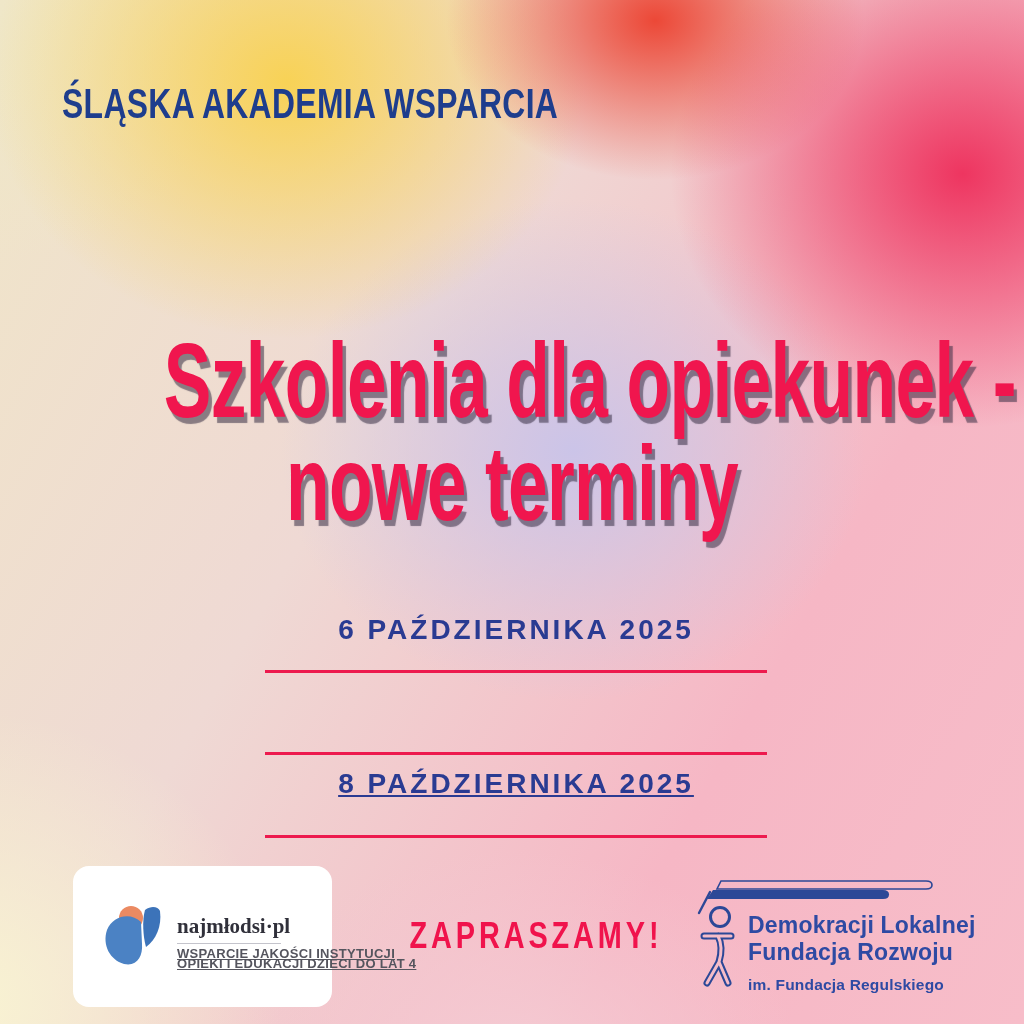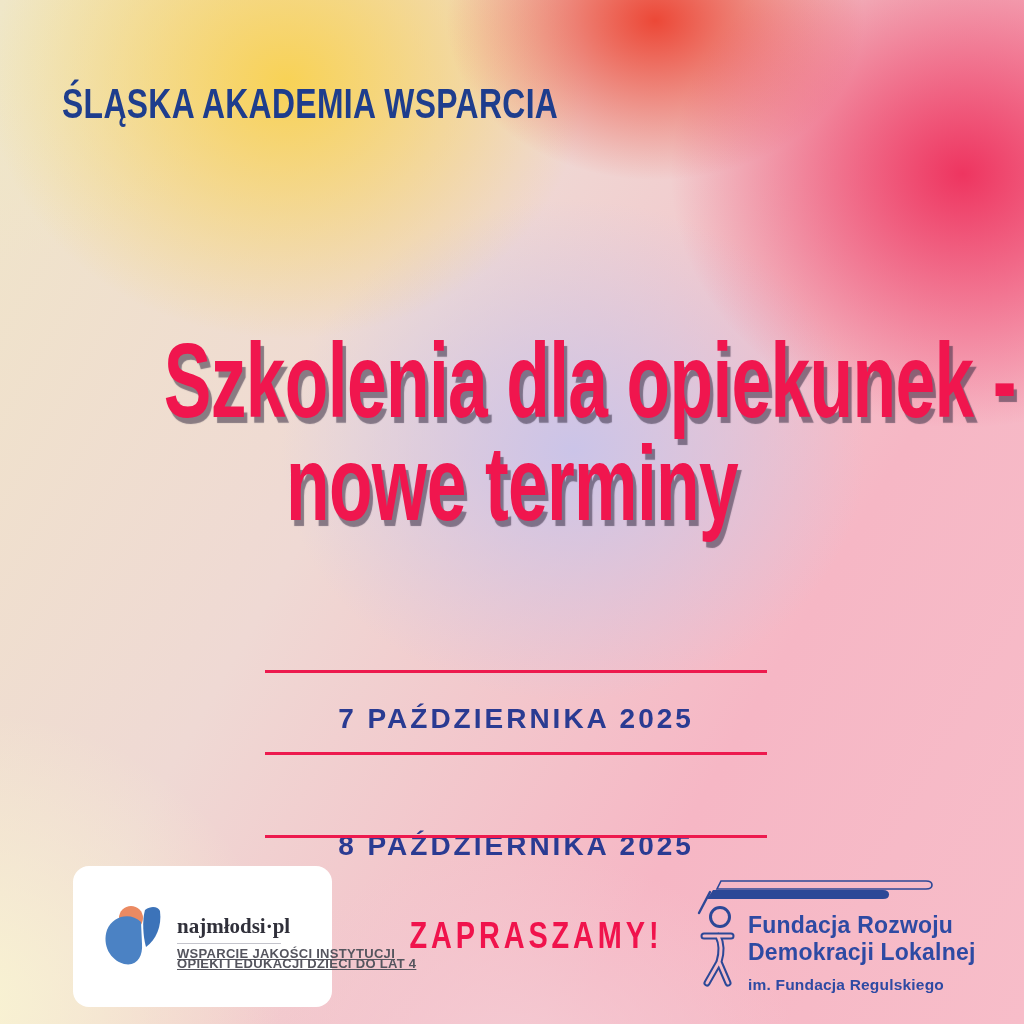--- a/index.html
+++ b/index.html
@@ -35,21 +35,21 @@
   .title{
     left:0;right:0;top:330px;text-align:center;font-weight:bold;font-size:105px;line-height:0.98;
     color:#F0164E;transform:scaleX(0.68);transform-origin:50% 0;white-space:nowrap;
     text-shadow:5px 6px 1px rgba(52,44,66,0.55);letter-spacing:-1px;
   }
   
   .dates{left:259px;top:0;width:514px;height:860px;}
   .date-row{position:absolute;left:0;right:0;text-align:center;color:#2A3B92;font-weight:bold;
     font-size:28px;letter-spacing:3px;white-space:nowrap;}
   .date-div{position:absolute;left:6px;right:6px;height:2.5px;background:#ED1A4E;}
-  .r1{top:614px;} .r2{top:703px;} .r3{top:830px;}
+  .r1{top:614px;} .r2{top:703px;} .r3{top:768px;text-decoration:underline;}
   .d1{top:670px;} .d2{top:752px;} .d3{top:835px;}
   
   .cta{left:371px;top:915px;width:330px;text-align:center;color:#F0134C;font-weight:bold;
     font-size:37px;letter-spacing:5px;transform:scaleX(0.78);transform-origin:50% 0;white-space:nowrap;}
   
   .card{left:73px;top:866px;width:259px;height:141px;background:#fff;border-radius:16px;}
   .nm-text{position:absolute;left:104px;top:48px;width:135px;}
   .nm-name{font-family:"Liberation Serif",serif;font-weight:bold;font-size:21px;color:#30303A;white-space:nowrap;}
   .nm-line{height:1px;background:#C4C4CC;width:104px;margin:4px 0 5px 0;}
   .nm-tag{font-size:13px;line-height:10px;color:#55555E;letter-spacing:0.3px;white-space:nowrap;font-weight:bold;text-decoration:underline;}
@@ -66,22 +66,22 @@
 
   <div class="abs brand">ŚLĄSKA AKADEMIA WSPARCIA</div>
 
 
   <div class="abs title">
     <div>Szkolenia dla opiekunek -</div>
     <div>nowe terminy</div>
   </div>
 
   <div class="abs dates">
+    <div class="date-row r1">6 PAŹDZIERNIKA 2025</div>
     <div class="date-div d1"></div>
-    <div class="date-row r2">7 PAŹDZIERNIKA 2025</div>
     <div class="date-div d2"></div>
     <div class="date-row r3">8 PAŹDZIERNIKA 2025</div>
     <div class="date-div d3"></div>
   </div>
 
   <div class="abs cta">ZAPRASZAMY!</div>
 
   <div class="abs card">
     <svg class="abs" style="left:28px;top:36px;" width="62" height="70" viewBox="0 0 62 70">
       <circle cx="30" cy="16" r="12" fill="#EB8A62"></circle>
@@ -104,19 +104,19 @@
       <path d="M23,14 L193,14 Q199,14 199,18.5 Q199,23 193,23 L17,23 Z" fill="#2C4897"></path>
 
       <path d="M9,37 L20,16" stroke="#2C4897" stroke-width="2.4" stroke-linecap="round" fill="none"></path>
 
       <circle cx="30" cy="41" r="9.5" fill="none" stroke="#2C4897" stroke-width="3"></circle>
 
       <path d="M14,60 L41,60 M28,60 C32,68 32,76 29,86 M29,86 L38,107 M29,86 L17,107" fill="none" stroke="#2C4897" stroke-width="7" stroke-linecap="round" stroke-linejoin="round"></path>
       <path d="M14,60 L41,60 M28,60 C32,68 32,76 29,86 M29,86 L38,107 M29,86 L17,107" fill="none" stroke="#F6BDC8" stroke-width="3" stroke-linecap="round" stroke-linejoin="round"></path>
     </svg>
     <div class="frdl-text">
+      <div class="frdl-n">Demokracji Lokalnej</div>
       <div class="frdl-n">Fundacja Rozwoju</div>
-      <div class="frdl-n">Demokracji Lokalnej</div>
       <div class="frdl-s">im. Fundacja Regulskiego</div>
     </div>
   </div>
 
 </div>
 
 </body></html>

